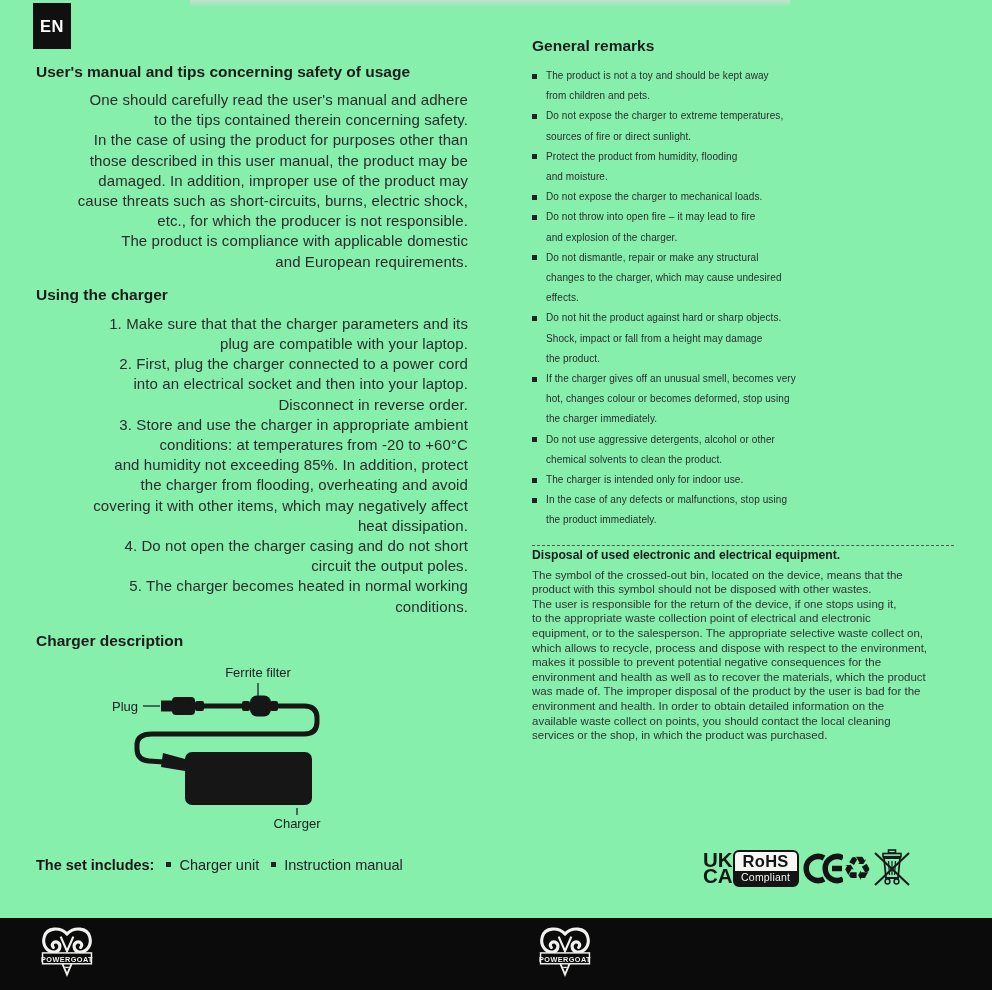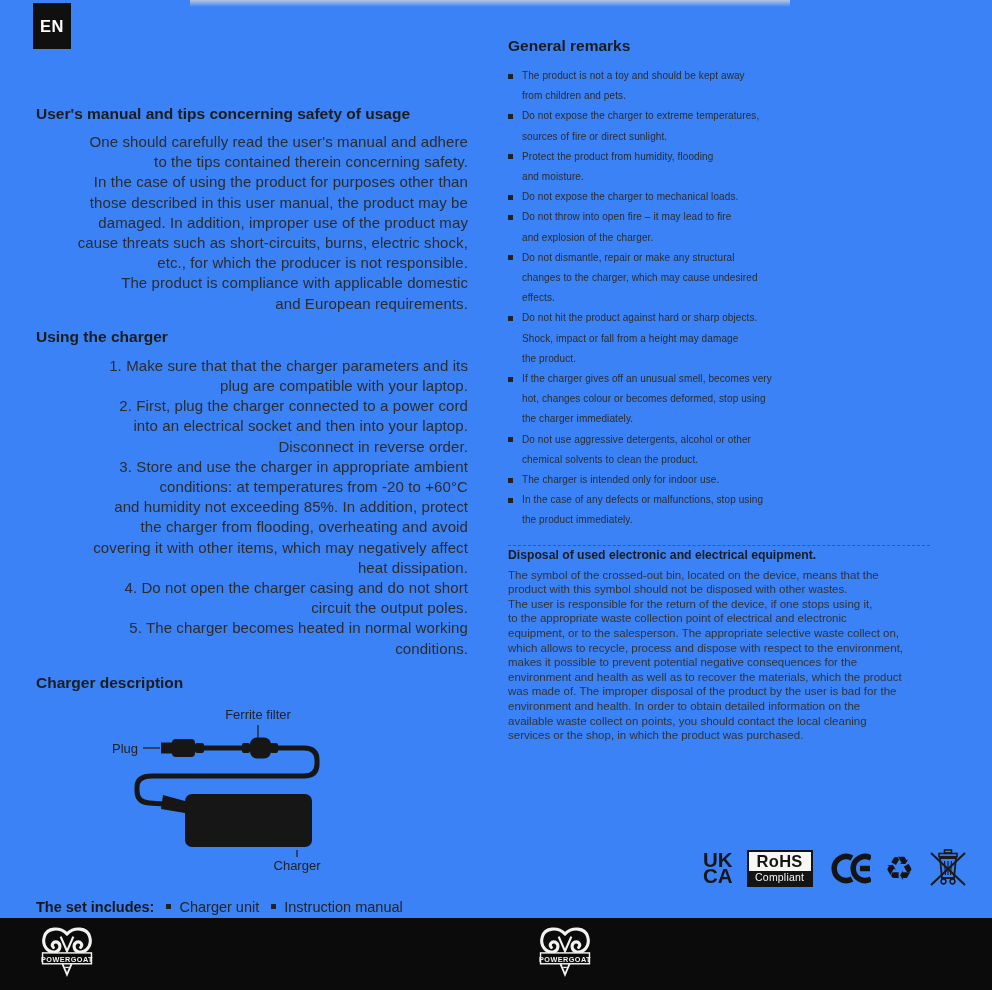--- a/index.html
+++ b/index.html
@@ -1,27 +1,27 @@
 <!DOCTYPE html>
 <html><head>
 <meta charset="utf-8">
 <style>
   * { margin:0; padding:0; box-sizing:border-box; }
   html,body { width:992px; height:990px; }
   body { font-family:"Liberation Sans", sans-serif; background:#e8e8e6; }
-  .page { position:relative; width:992px; height:990px; background:#3b82f6; overflow:hidden; }
+  .page { position:relative; width:992px; height:990px; background:#86efac; overflow:hidden; }
   .scan-streak { position:absolute; left:190px; top:0; width:600px; height:7px;
     background:linear-gradient(#dcdcd9, rgba(247,247,244,0)); opacity:.75; }
 
   .en-badge { position:absolute; left:33px; top:3px; width:38px; height:46px;
     background:#101010; color:#fff; display:flex; align-items:center; justify-content:center;
     font-size:16.5px; font-weight:700; letter-spacing:.5px; }
 
-  .col-left { position:absolute; left:36px; top:62px; width:432px; color:#2c2c2c;margin-top:42px; }
-  .col-right { position:absolute; left:508px; top:36px; width:424px; color:#2c2c2c; }
+  .col-left { position:absolute; left:36px; top:62px; width:432px; color:#2c2c2c; }
+  .col-right { position:absolute; left:532px; top:36px; width:424px; color:#2c2c2c; }
 
   .h-section { font-size:15.5px; font-weight:700; color:#1c1c1c; line-height:19px; }
   .body-text { font-size:15px; line-height:20.2px; white-space:pre-line; letter-spacing:.1px;text-align:right; }
   .col-left .body-text { margin-top:9px; }
   .h-using { margin-top:13px; line-height:20px; }
   .h-chargerdesc { margin-top:14px; line-height:20px; }
 
   .diagram-wrap { position:relative; margin-top:6px; width:432px; height:180px; }
   .diagram { width:432px; height:180px; display:block; }
   .dlabel { font-size:13px; fill:#222; font-family:"Liberation Sans", sans-serif; }
@@ -34,24 +34,24 @@
 
   ul.remarks { list-style:none; margin-top:11px; }
   ul.remarks li { display:flex; }
   ul.remarks .blt { width:5px; height:5px; background:#222; margin:7.5px 9px 0 0; flex:none; }
   ul.remarks .blt-text { font-size:10px; line-height:20.2px; white-space:pre-line; letter-spacing:.1px; }
 
   .divider { margin-top:14px; border-top:1.6px dashed #555; width:422px; }
   .h-disposal { margin-top:2px; font-size:12.2px; font-weight:700; color:#1c1c1c; line-height:15px; }
   .small-text { margin-top:5px; font-size:11.5px; line-height:14.6px; color:#333; white-space:pre-line; }
 
-  .certs { position:absolute; left:703px; top:845px; height:46px; display:flex; align-items:center; gap:14px; }
+  .certs { position:absolute; left:703px; top:845px; height:46px; display:flex; align-items:center; }
   .ukca { display:flex; flex-direction:column; font-weight:800; font-size:20.5px; line-height:16.5px;
     color:#161616; letter-spacing:0; }
-  .rohs { border:2.4px solid #141414; border-radius:0; width:66px; text-align:center; background:#f7f7f4; }
+  .rohs { border:2.4px solid #141414; border-radius:6px; width:66px; text-align:center; background:#f7f7f4; }
   .rohs-top { font-size:16.5px; font-weight:800; color:#141414; padding:0 3px; line-height:19px; letter-spacing:.3px; }
   .rohs-bottom { background:#141414; color:#f5f5f2; font-size:10.5px; line-height:13px; padding-bottom:1px; letter-spacing:.2px; }
   .recycle { font-family:"DejaVu Sans", sans-serif; font-size:33px; color:#141414; line-height:1; }
 
   .footer-bar { position:absolute; left:0; top:918px; width:992px; height:72px; background:#0b0b0b;text-align:center; }
   .goat { position:absolute; top:6px; width:58px; height:56px; }
   .goat-1 { left:38px; }
   .goat-2 { left:536px; }
   .goat text { font-family:"Liberation Sans", sans-serif; }
 </style>

